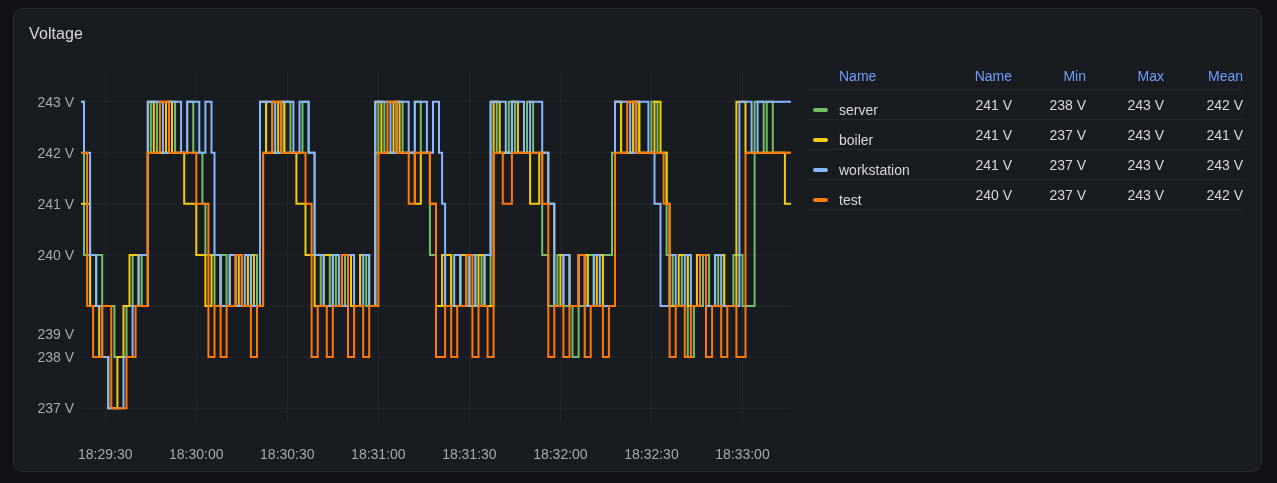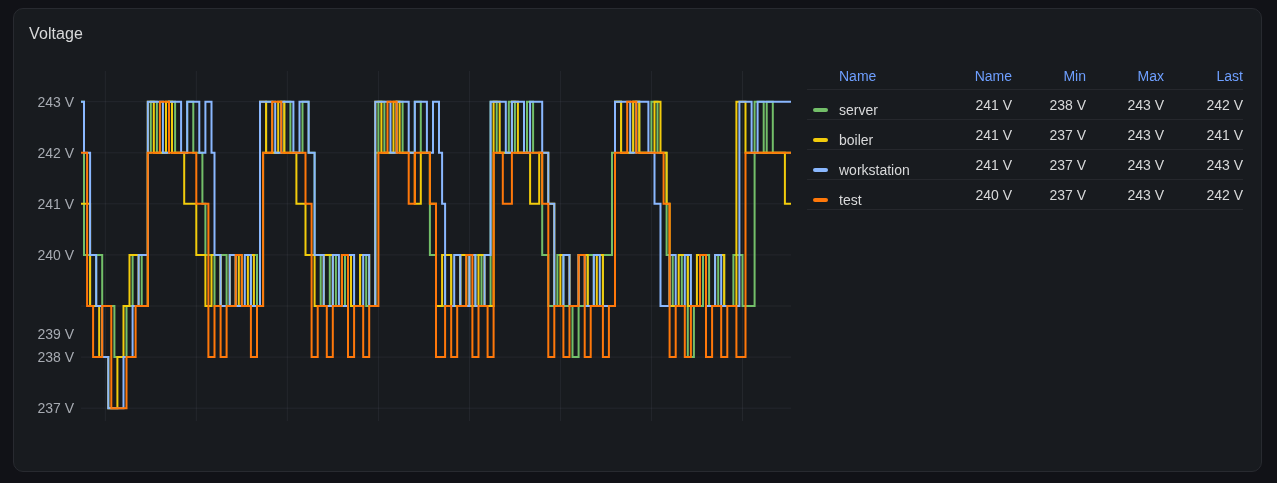--- a/index.html
+++ b/index.html
@@ -84,28 +84,38 @@
     </div>
     <div id="y-axis" class="y-axis">
         <div class="y-tick-label" style="top: 390.226px;">237 V</div>
         <div class="y-tick-label" style="top: 339.131px;">238 V</div>
         <div class="y-tick-label" style="top: 288.036px; margin-top: 28px;">239 V</div>
         <div class="y-tick-label" style="top: 236.942px;">240 V</div>
         <div class="y-tick-label" style="top: 185.847px;">241 V</div>
         <div class="y-tick-label" style="top: 134.752px;">242 V</div>
         <div class="y-tick-label" style="top: 83.6569px;">243 V</div>
       </div>
+    <div id="x-axis" class="x-axis">
+        <div class="x-tick-label" style="left: 46.2735px;">18:29:30</div>
+        <div class="x-tick-label" style="left: 137.299px;">18:30:00</div>
+        <div class="x-tick-label" style="left: 228.325px;">18:30:30</div>
+        <div class="x-tick-label" style="left: 319.35px;">18:31:00</div>
+        <div class="x-tick-label" style="left: 410.376px;">18:31:30</div>
+        <div class="x-tick-label" style="left: 501.402px;">18:32:00</div>
+        <div class="x-tick-label" style="left: 592.427px;">18:32:30</div>
+        <div class="x-tick-label" style="left: 683.453px;">18:33:00</div>
+      </div>
 
     <div class="legend">
       <div id="legend-header" class="legend-row legend-head">
           <div class="cell name-head" style="padding-left: 32px;">Name</div>
           <div class="cell num">Name</div>
           <div class="cell num">Min</div>
           <div class="cell num">Max</div>
-          <div class="cell num">Last</div>
+          <div class="cell num">Mean</div>
         </div>
       <div id="legend-body">
           <div class="legend-row legend-body-row">
             <div class="cell name-cell"><span class="swatch" style="background: rgb(115, 191, 105);"></span>server</div>
             <div class="cell num">241 V</div>
             <div class="cell num">238 V</div>
             <div class="cell num">243 V</div>
             <div class="cell num">242 V</div>
           </div>
           <div class="legend-row legend-body-row">

